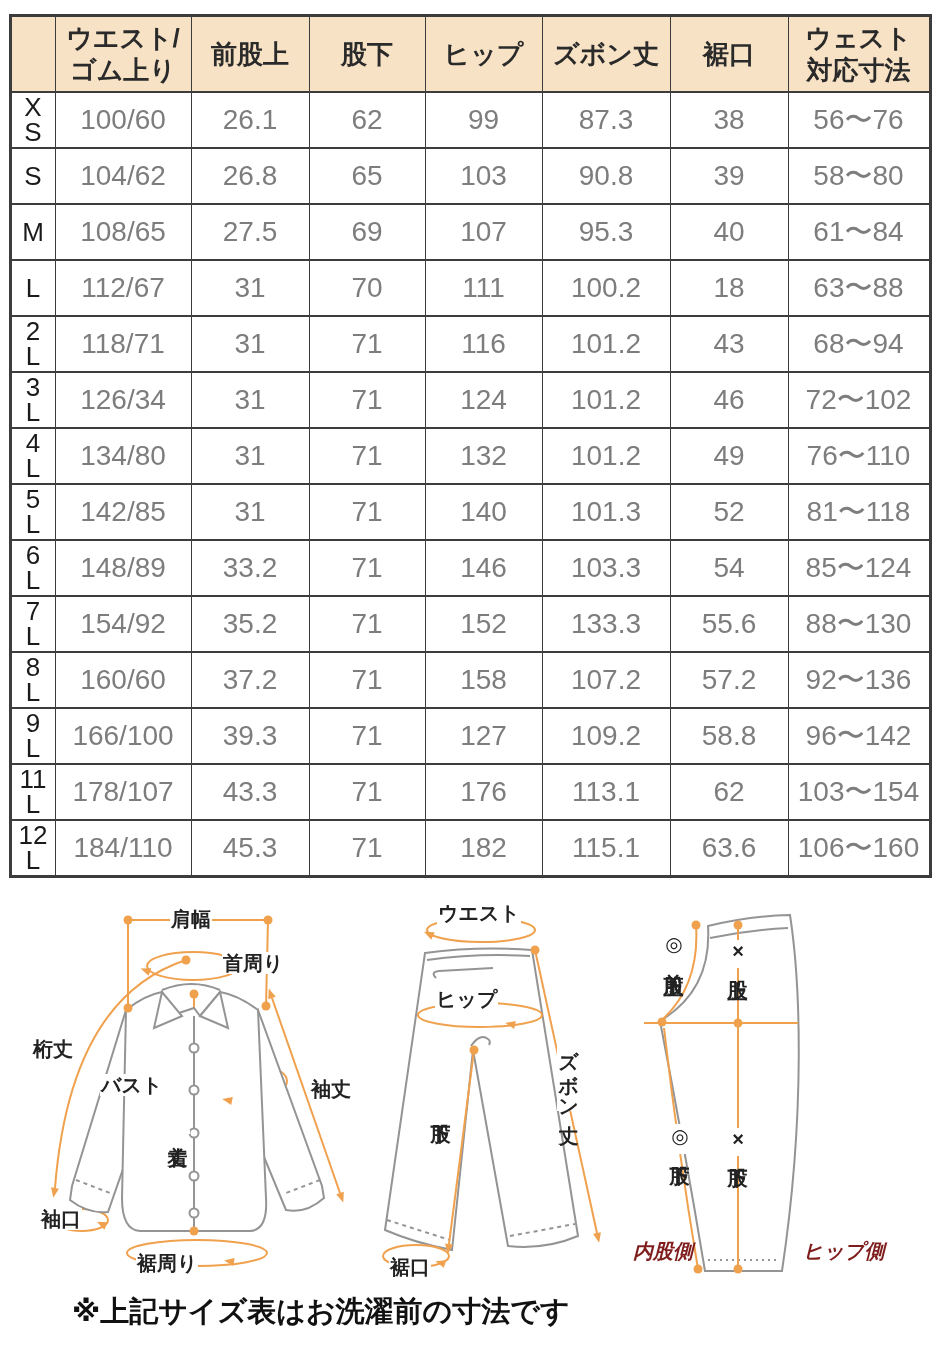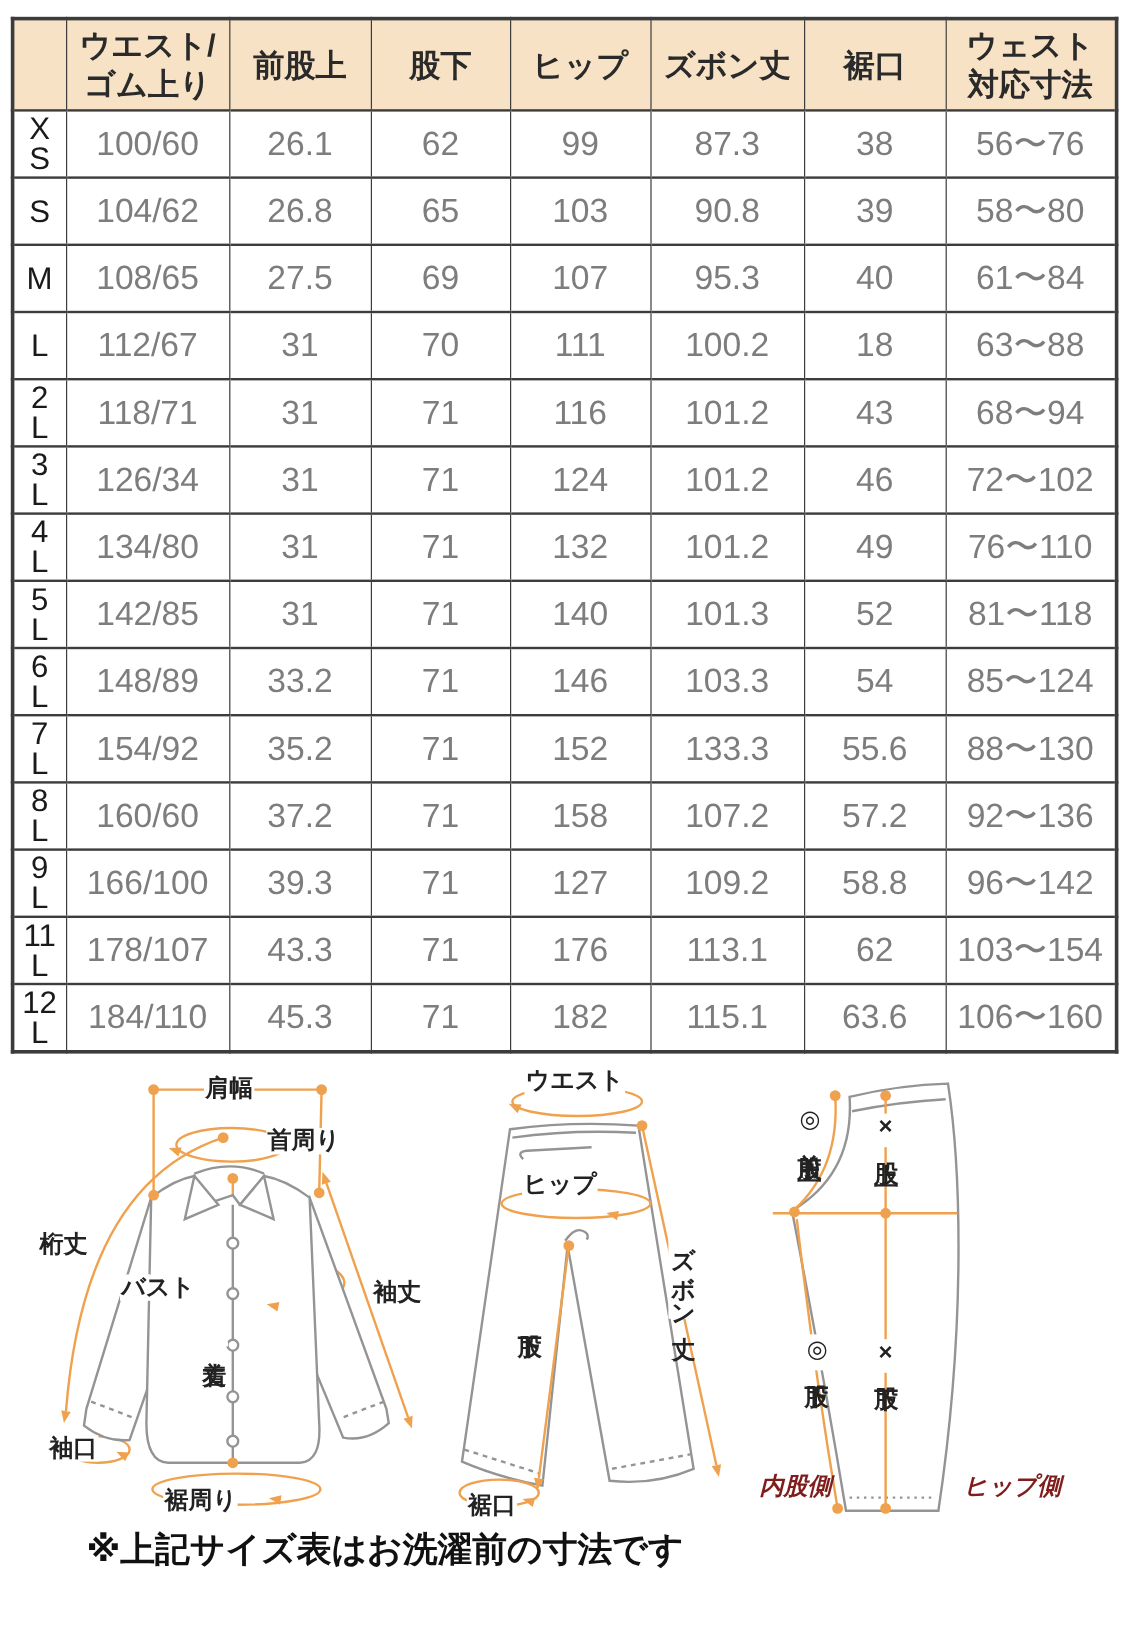--- a/index.html
+++ b/index.html
@@ -29,21 +29,21 @@
     background:#f7e2c5;color:#2a2a2a;font-weight:bold;
     font-size:26px;line-height:1.25;height:74px;white-space:pre-line;
   }
   tbody tr{height:56px;}
   tbody th.size{
     color:#1a1a1a;font-weight:normal;font-size:26px;line-height:0.95;
     white-space:pre-line;background:#fff;
   }
   tbody td{color:#7d7d7d;font-size:28px;font-weight:normal;background:#fff;}
   
-  .diagrams{width:920px;margin:0 auto;height:390px;display:flex;position:relative;}
+  .diagrams{width:920px;margin:12px auto;height:390px;display:flex;position:relative;}
   .diagram{position:relative;flex:none;}
   .diagram svg{display:block;}
   .dlabel{
     position:absolute;font-size:20px;font-weight:bold;color:#222;
     background:#fff;line-height:1.1;padding:0 1px;white-space:nowrap;
   }
   .vlabel{
     writing-mode:vertical-rl;text-orientation:upright;
     letter-spacing:2px;white-space:normal;
   }

